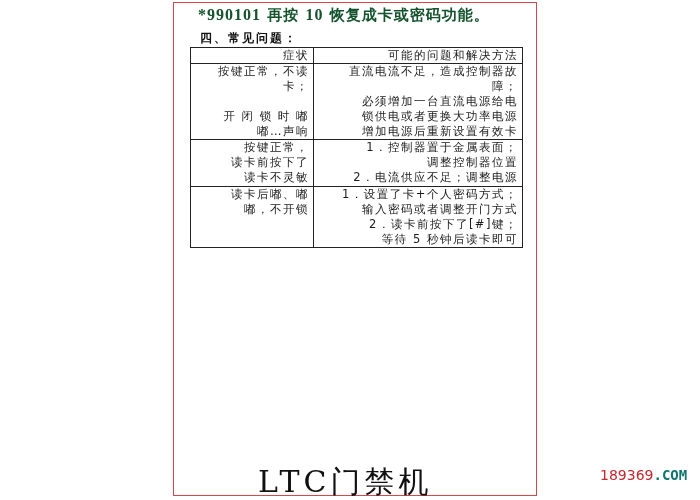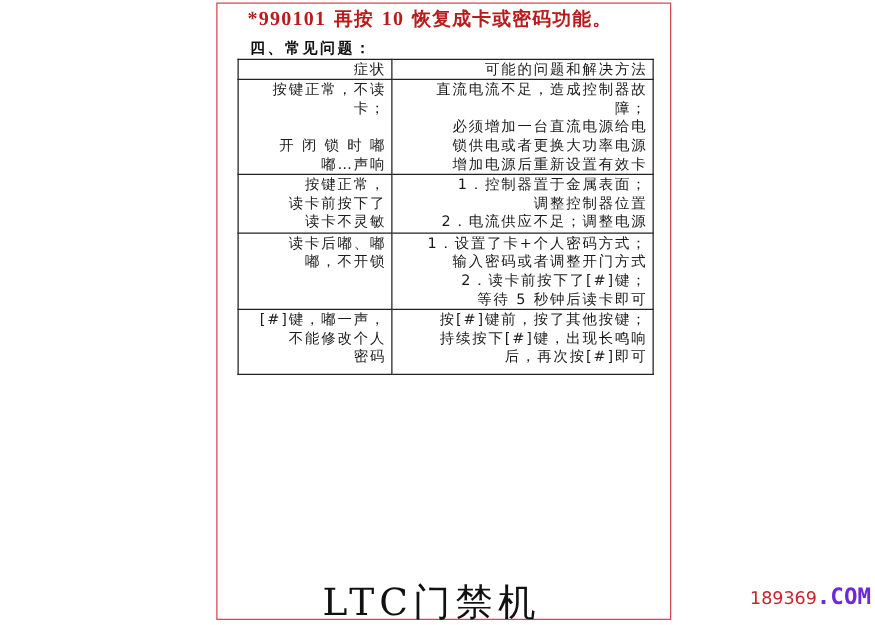--- a/index.html
+++ b/index.html
@@ -7,21 +7,21 @@
     width:700px; height:500px; background:#ffffff; position:relative; overflow:hidden;
     font-family: "DejaVu Sans", "Liberation Sans", sans-serif; color:#111;
   }
   .page-frame {
     position:absolute; left:173px; top:2px; width:364px; height:494px;
     border:1px solid #d9464e; border-left:1px solid #d9464e; box-sizing:border-box;
     background:#fff;
   }
   .heading-line {
     position:absolute; left:198px; top:6px; font-size:15px; font-weight:bold;
-    letter-spacing:1px; white-space:nowrap; color:#b91c1c;
+    letter-spacing:1px; white-space:nowrap; color:#14532d;
   }
   .heading-line .num { font-family: "Liberation Serif", "DejaVu Serif", serif; font-size:16px; }
   .section-title {
     position:absolute; left:200px; top:30px; font-size:12px; font-weight:bold;
     letter-spacing:2px; white-space:nowrap;
   }
   table.faq {
     position:absolute; left:190px; top:47px; width:332px;
     border-collapse:collapse; table-layout:fixed; font-size:11.5px; line-height:15px;
   }
@@ -37,21 +37,21 @@
   .gap { display:block; height:15px; }
   .footer-title {
     position:absolute; left:258px; top:462px; font-family:"DejaVu Serif","Liberation Serif",serif;
     font-size:30px; letter-spacing:4px; color:#111; white-space:nowrap;
   }
   .watermark {
     position:absolute; left:600px; top:467px; font-size:14px; white-space:nowrap;
     font-family:"DejaVu Sans Mono","Liberation Mono",monospace;
   }
   .watermark .wm-num { color:#c8262c; font-family:"DejaVu Sans","Liberation Sans",sans-serif; }
-  .watermark .wm-dom { color:#6d28d9; font-weight:bold; font-size:18px; }
+  .watermark .wm-dom { color:#0f766e; font-weight:bold; font-size:14px; }
 </style>
 </head>
 <body>
 
 <div class="page-frame"></div>
 
 <div class="heading-line">
   <span class="num">*990101</span>
   <span>再按</span>
   <span class="num">10</span>
@@ -105,32 +105,20 @@
         <span class="cell-line">读卡后嘟、嘟</span>
         <span class="cell-line">嘟，不开锁</span>
       </td>
       <td>
         <span class="cell-line">1．设置了卡+个人密码方式；</span>
         <span class="cell-line indent-s">输入密码或者调整开门方式</span>
         <span class="cell-line">2．读卡前按下了[#]键；</span>
         <span class="cell-line indent-s">等待 5 秒钟后读卡即可</span>
       </td>
     </tr>
-    <tr style="height:52px">
-      <td>
-        <span class="cell-line">[#]键，嘟一声，</span>
-        <span class="cell-line">不能修改个人</span>
-        <span class="cell-line">密码</span>
-      </td>
-      <td>
-        <span class="cell-line">按[#]键前，按了其他按键；</span>
-        <span class="cell-line">持续按下[#]键，出现长鸣响</span>
-        <span class="cell-line">后，再次按[#]即可</span>
-      </td>
-    </tr>
   </tbody>
 </table>
 
 <div class="footer-title">LTC门禁机</div>
 
 <div class="watermark">
   <span class="wm-num">189369</span><span class="wm-dom">.COM</span>
 </div>
 
 </body></html>

